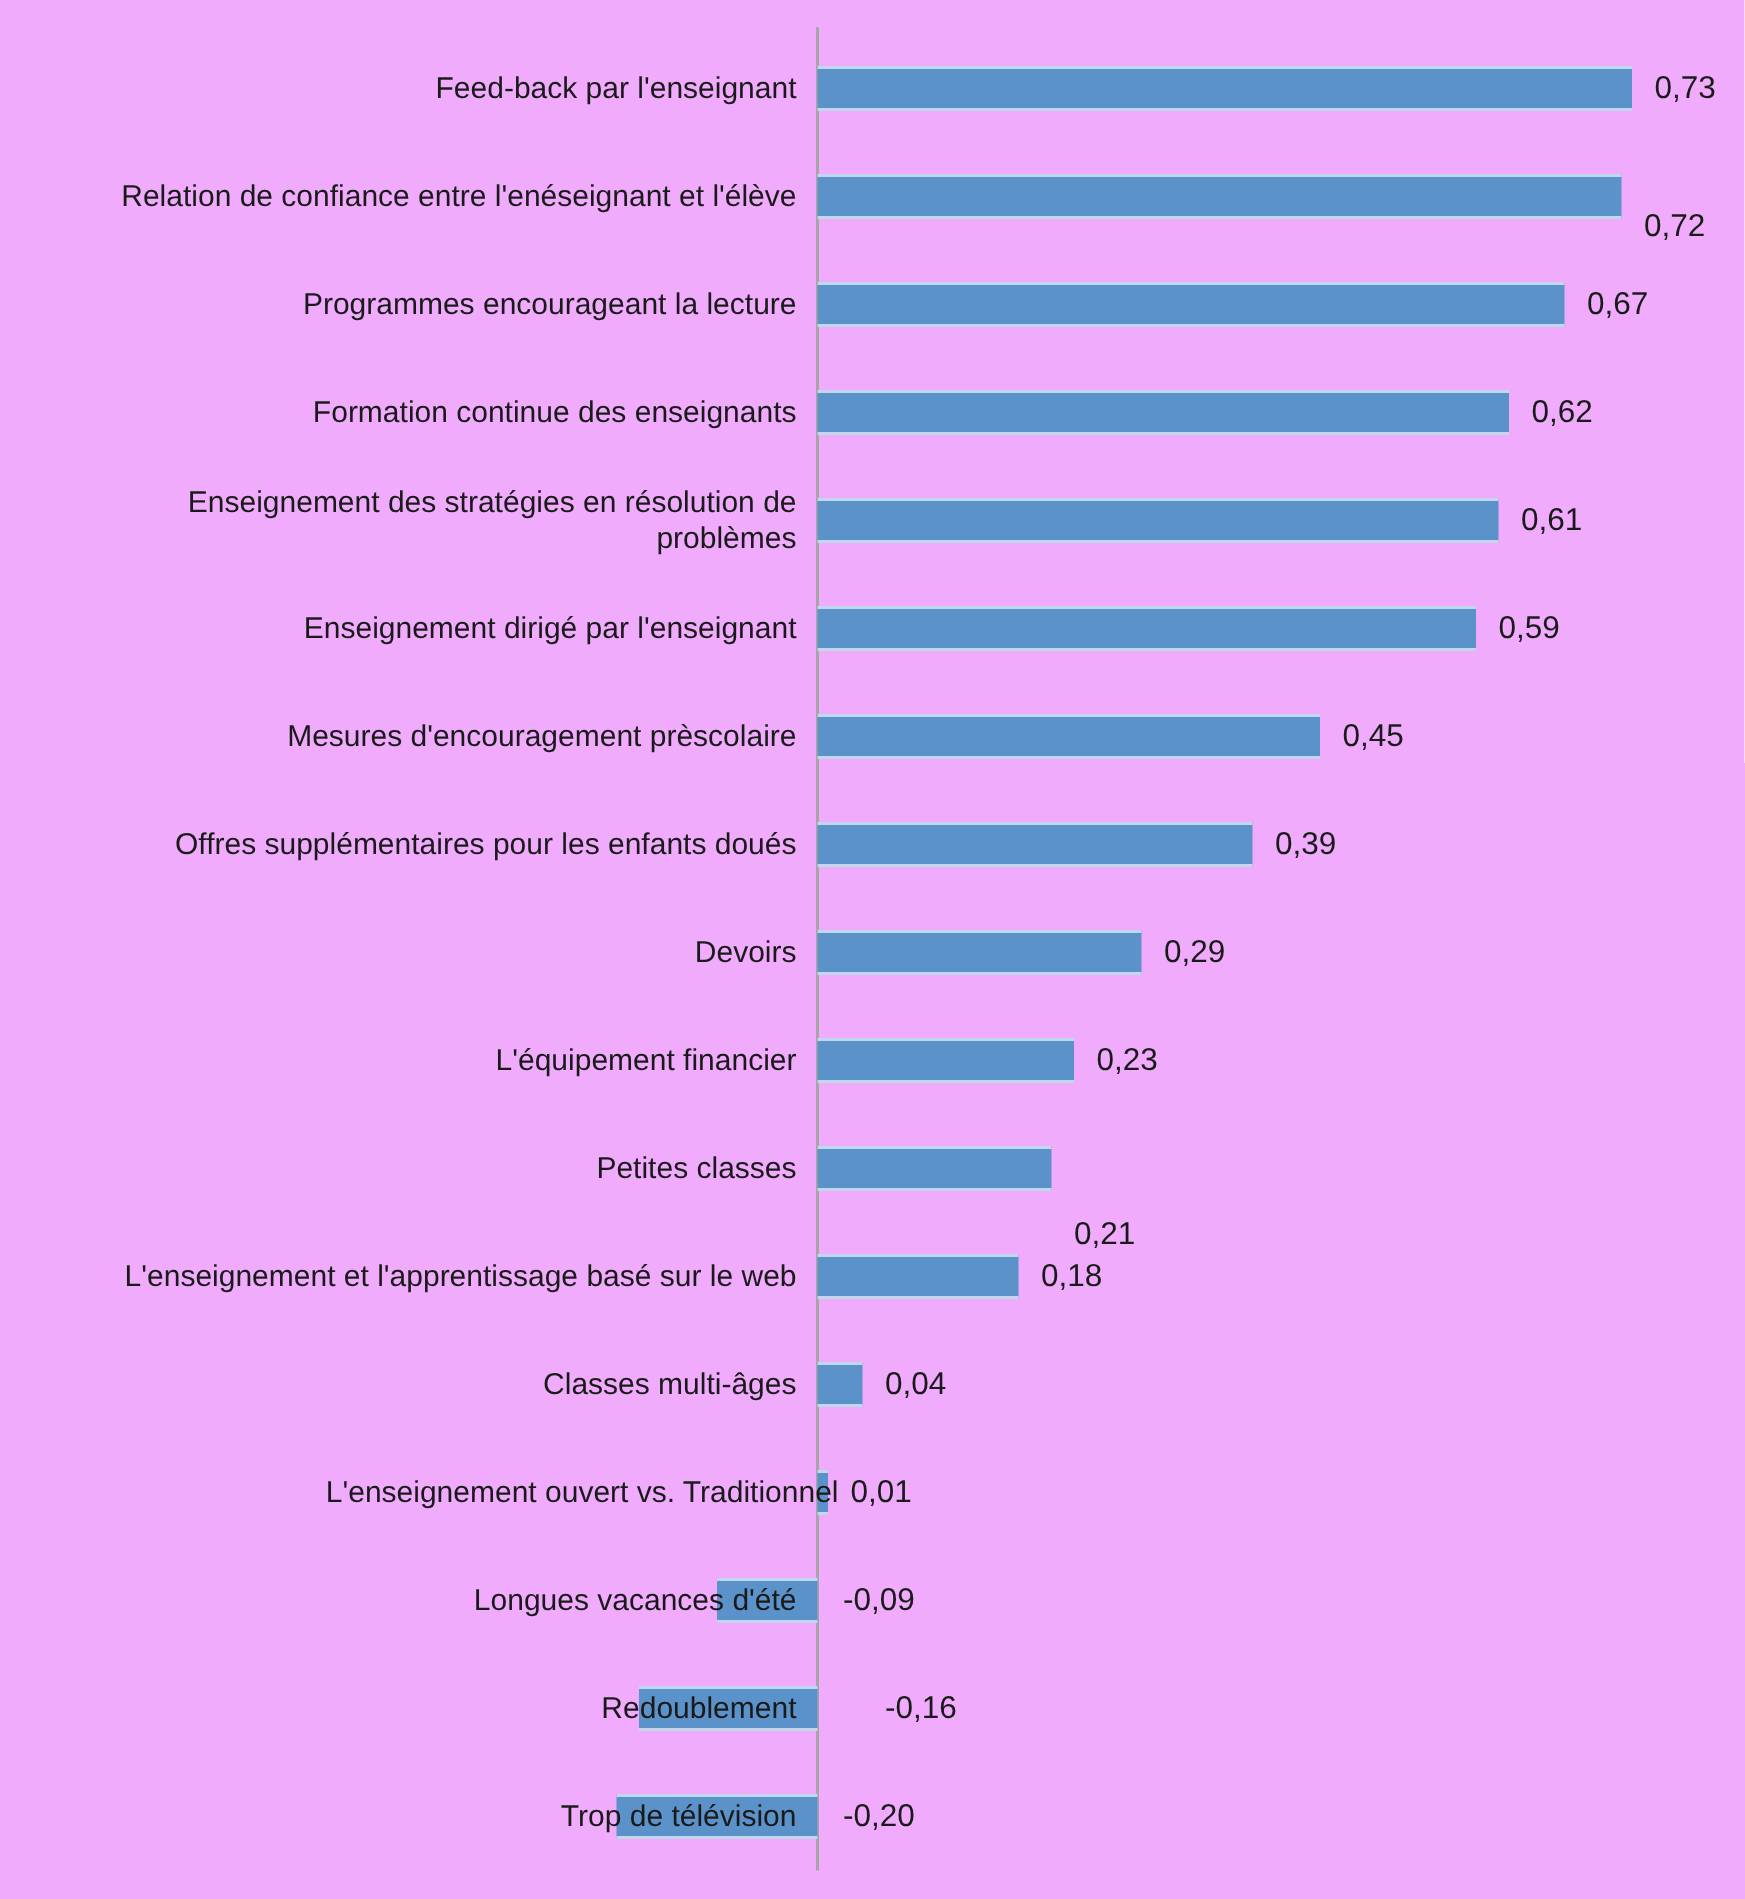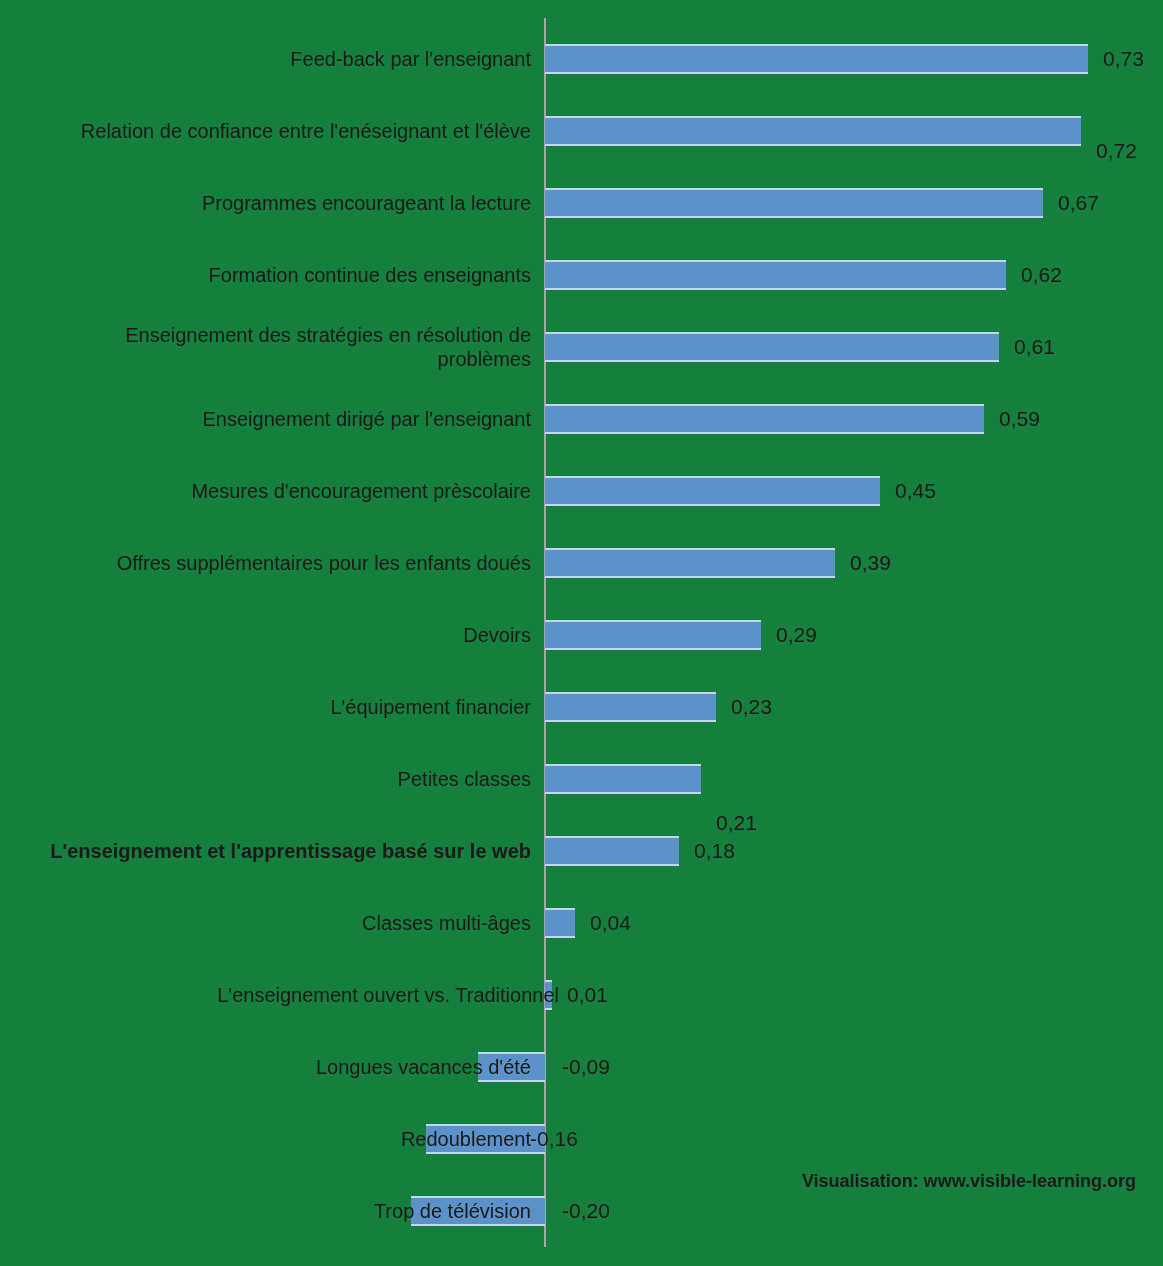--- a/index.html
+++ b/index.html
@@ -5,21 +5,21 @@
   html, body {
     margin: 0;
     padding: 0;
     background: #ffffff;
     font-family: "Liberation Sans", sans-serif;
   }
   #chart {
     position: relative;
     width: 1163px;
     height: 1266px;
-    background: #15803d;
+    background: #f0abfc;
     overflow: hidden;
   }
   .axis-line {
     position: absolute;
     background: #a6a6a6;
   }
   .bar {
     position: absolute;
     box-sizing: border-box;
     border-top: 2px solid #c3d7ec;
@@ -91,34 +91,33 @@
       <div class="bar" style="background: rgb(91, 146, 202); border-top-color: rgb(195, 215, 236); border-bottom-color: rgb(195, 215, 236); top: 620px; height: 30px; width: 216px; left: 545px;"></div>
       <div class="category-label" style="left: 0px; width: 531px; top: 599px; height: 72px; color: rgb(26, 26, 26);">Devoirs</div>
       <div class="value-label" style="top: 620px; height: 30px; color: rgb(26, 26, 26); left: 776px;">0,29</div>
       <div class="bar" style="background: rgb(91, 146, 202); border-top-color: rgb(195, 215, 236); border-bottom-color: rgb(195, 215, 236); top: 692px; height: 30px; width: 171px; left: 545px;"></div>
       <div class="category-label" style="left: 0px; width: 531px; top: 671px; height: 72px; color: rgb(26, 26, 26);">L'équipement financier</div>
       <div class="value-label" style="top: 692px; height: 30px; color: rgb(26, 26, 26); left: 731px;">0,23</div>
       <div class="bar" style="background: rgb(91, 146, 202); border-top-color: rgb(195, 215, 236); border-bottom-color: rgb(195, 215, 236); top: 764px; height: 30px; width: 156px; left: 545px;"></div>
       <div class="category-label" style="left: 0px; width: 531px; top: 743px; height: 72px; color: rgb(26, 26, 26);">Petites classes</div>
       <div class="value-label" style="top: 764px; height: 30px; color: rgb(26, 26, 26); left: 716px; margin-top: 44px;">0,21</div>
       <div class="bar" style="background: rgb(91, 146, 202); border-top-color: rgb(195, 215, 236); border-bottom-color: rgb(195, 215, 236); top: 836px; height: 30px; width: 134px; left: 545px;"></div>
-      <div class="category-label" style="left: 0px; width: 531px; top: 815px; height: 72px; color: rgb(26, 26, 26); font-weight: bold;">L'enseignement et l'apprentissage basé sur le web</div>
+      <div class="category-label" style="left: 0px; width: 531px; top: 815px; height: 72px; color: rgb(26, 26, 26);">L'enseignement et l'apprentissage basé sur le web</div>
       <div class="value-label" style="top: 836px; height: 30px; color: rgb(26, 26, 26); left: 694px;">0,18</div>
       <div class="bar" style="background: rgb(91, 146, 202); border-top-color: rgb(195, 215, 236); border-bottom-color: rgb(195, 215, 236); top: 908px; height: 30px; width: 30px; left: 545px;"></div>
       <div class="category-label" style="left: 0px; width: 531px; top: 887px; height: 72px; color: rgb(26, 26, 26);">Classes multi-âges</div>
       <div class="value-label" style="top: 908px; height: 30px; color: rgb(26, 26, 26); left: 590px;">0,04</div>
       <div class="bar" style="background: rgb(91, 146, 202); border-top-color: rgb(195, 215, 236); border-bottom-color: rgb(195, 215, 236); top: 980px; height: 30px; width: 7px; left: 545px;"></div>
       <div class="category-label" style="left: 0px; width: 531px; top: 959px; height: 72px; color: rgb(26, 26, 26); margin-left: 28px;">L'enseignement ouvert vs. Traditionnel</div>
       <div class="value-label" style="top: 980px; height: 30px; color: rgb(26, 26, 26); left: 567px;">0,01</div>
       <div class="bar" style="background: rgb(91, 146, 202); border-top-color: rgb(195, 215, 236); border-bottom-color: rgb(195, 215, 236); top: 1052px; height: 30px; width: 67px; left: 478px;"></div>
       <div class="category-label" style="left: 0px; width: 531px; top: 1031px; height: 72px; color: rgb(26, 26, 26);">Longues vacances d'été</div>
       <div class="value-label" style="top: 1052px; height: 30px; color: rgb(26, 26, 26); left: 562px;">-0,09</div>
       <div class="bar" style="background: rgb(91, 146, 202); border-top-color: rgb(195, 215, 236); border-bottom-color: rgb(195, 215, 236); top: 1124px; height: 30px; width: 119px; left: 426px;"></div>
       <div class="category-label" style="left: 0px; width: 531px; top: 1103px; height: 72px; color: rgb(26, 26, 26);">Redoublement</div>
-      <div class="value-label" style="top: 1124px; height: 30px; color: rgb(26, 26, 26); left: 530px;">-0,16</div>
+      <div class="value-label" style="top: 1124px; height: 30px; color: rgb(26, 26, 26); left: 590px;">-0,16</div>
       <div class="bar" style="background: rgb(91, 146, 202); border-top-color: rgb(195, 215, 236); border-bottom-color: rgb(195, 215, 236); top: 1196px; height: 30px; width: 134px; left: 411px;"></div>
       <div class="category-label" style="left: 0px; width: 531px; top: 1175px; height: 72px; color: rgb(26, 26, 26);">Trop de télévision</div>
       <div class="value-label" style="top: 1196px; height: 30px; color: rgb(26, 26, 26); left: 562px;">-0,20</div>
     </div>
   <div class="source-block" style="right:27px; top:1168px;">
-    <div>Visualisation: www.visible-learning.org</div>
   </div>
 </div>
 
 </body></html>

